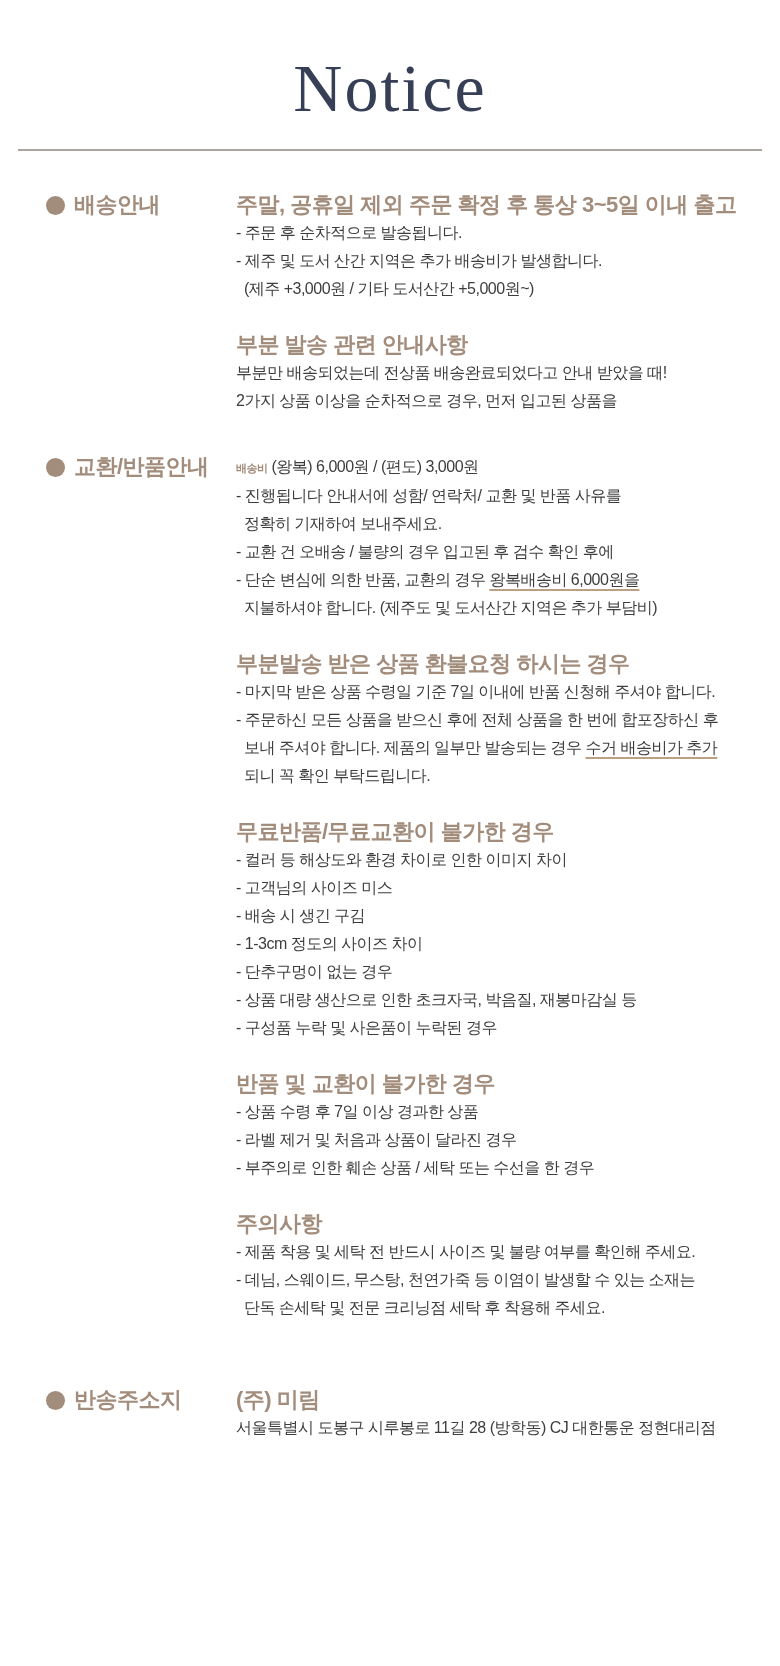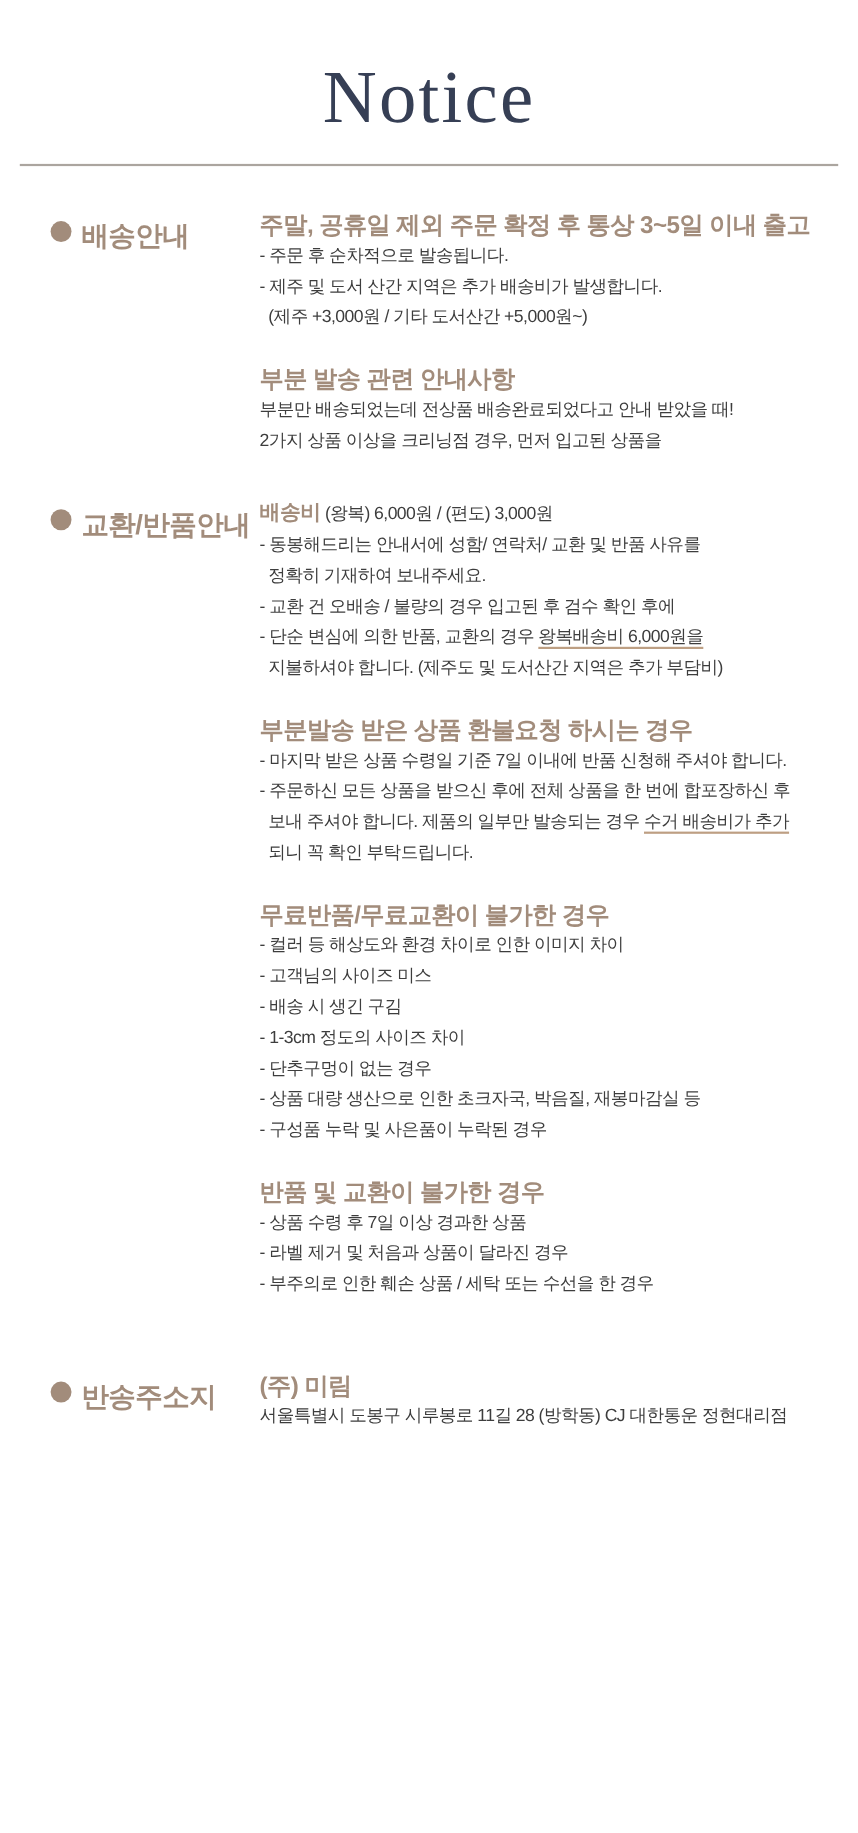--- a/index.html
+++ b/index.html
@@ -38,28 +38,27 @@
   .section {
     display: flex;
     align-items: flex-start;
     margin-bottom: 38px;
   }
   .section:nth-of-type(2) { margin-bottom: 64px; }
 
   .section-label {
     flex: 0 0 190px;
     display: flex;
-    align-items: flex-start;
+    align-items: center;
     color: var(--accent, #a28c7b);
     font-weight: 700;
-    font-size: 25px;
+    font-size: 22px;
     letter-spacing: -0.5px;
     line-height: 28px;
     white-space: nowrap;
-    margin-top: 10px;
   }
   .bullet {
     display: inline-block;
     width: 19px;
     height: 19px;
     border-radius: 50%;
     background: var(--accent, #a28c7b);
     margin-right: 9px;
     flex: 0 0 auto;
   }
@@ -75,21 +74,21 @@
     white-space: pre-wrap;
   }
   .line.heading {
     color: var(--accent, #a28c7b);
     font-weight: 700;
     font-size: 22px;
   }
   .accent-bold {
     color: var(--accent, #a28c7b);
     font-weight: 700;
-    font-size: 19px;
+    font-size: 11px;
   }
   .underlined {
     text-decoration: underline;
     text-decoration-color: var(--underline, #bd9f83);
     text-underline-offset: 4px;
     text-decoration-thickness: 1.5px;
   }
 </style>
 </head>
 <body>
@@ -106,34 +105,34 @@
     <div class="blocks">
           <div class="block">
             <div class="line heading">주말, 공휴일 제외 주문 확정 후 통상 3~5일 이내 출고</div>
             <div class="line"><span>- 주문 후 순차적으로 발송됩니다.</span></div>
             <div class="line"><span>- 제주 및 도서 산간 지역은 추가 배송비가 발생합니다.</span></div>
             <div class="line"><span>  (제주 +3,000원 / 기타 도서산간 +5,000원~)</span></div>
           </div>
           <div class="block">
             <div class="line heading">부분 발송 관련 안내사항</div>
             <div class="line"><span>부분만 배송되었는데 전상품 배송완료되었다고 안내 받았을 때!</span></div>
-            <div class="line"><span>2가지 상품 이상을 크리닝점 경우, 먼저 입고된 상품을</span></div>
+            <div class="line"><span>2가지 상품 이상을 순차적으로 경우, 먼저 입고된 상품을</span></div>
           </div>
         </div>
   </div>
 
   <div class="section">
     <div class="section-label">
       <span class="bullet"></span>
       <span class="section-label-text">교환/반품안내</span>
     </div>
     <div class="blocks">
           <div class="block">
             <div class="line"><span class="accent-bold">배송비</span><span> (왕복) 6,000원 / (편도) 3,000원</span></div>
-            <div class="line"><span>- 동봉해드리는 안내서에 성함/ 연락처/ 교환 및 반품 사유를</span></div>
+            <div class="line"><span>- 진행됩니다 안내서에 성함/ 연락처/ 교환 및 반품 사유를</span></div>
             <div class="line"><span>  정확히 기재하여 보내주세요.</span></div>
             <div class="line"><span>- 교환 건 오배송 / 불량의 경우 입고된 후 검수 확인 후에</span></div>
             <div class="line"><span>- 단순 변심에 의한 반품, 교환의 경우 </span><span class="underlined">왕복배송비 6,000원을</span></div>
             <div class="line"><span>  지불하셔야 합니다. (제주도 및 도서산간 지역은 추가 부담비)</span></div>
           </div>
           <div class="block">
             <div class="line heading">부분발송 받은 상품 환불요청 하시는 경우</div>
             <div class="line"><span>- 마지막 받은 상품 수령일 기준 7일 이내에 반품 신청해 주셔야 합니다.</span></div>
             <div class="line"><span>- 주문하신 모든 상품을 받으신 후에 전체 상품을 한 번에 합포장하신 후</span></div>
             <div class="line"><span>  보내 주셔야 합니다. 제품의 일부만 발송되는 경우 </span><span class="underlined">수거 배송비가 추가</span></div>
@@ -148,20 +147,26 @@
             <div class="line"><span>- 단추구멍이 없는 경우</span></div>
             <div class="line"><span>- 상품 대량 생산으로 인한 초크자국, 박음질, 재봉마감실 등</span></div>
             <div class="line"><span>- 구성품 누락 및 사은품이 누락된 경우</span></div>
           </div>
           <div class="block">
             <div class="line heading">반품 및 교환이 불가한 경우</div>
             <div class="line"><span>- 상품 수령 후 7일 이상 경과한 상품</span></div>
             <div class="line"><span>- 라벨 제거 및 처음과 상품이 달라진 경우</span></div>
             <div class="line"><span>- 부주의로 인한 훼손 상품 / 세탁 또는 수선을 한 경우</span></div>
           </div>
+          <div class="block">
+            <div class="line heading">주의사항</div>
+            <div class="line"><span>- 제품 착용 및 세탁 전 반드시 사이즈 및 불량 여부를 확인해 주세요.</span></div>
+            <div class="line"><span>- 데님, 스웨이드, 무스탕, 천연가죽 등 이염이 발생할 수 있는 소재는</span></div>
+            <div class="line"><span>  단독 손세탁 및 전문 크리닝점 세탁 후 착용해 주세요.</span></div>
+          </div>
         </div>
   </div>
 
   <div class="section">
     <div class="section-label">
       <span class="bullet"></span>
       <span class="section-label-text">반송주소지</span>
     </div>
     <div class="blocks">
           <div class="block">

